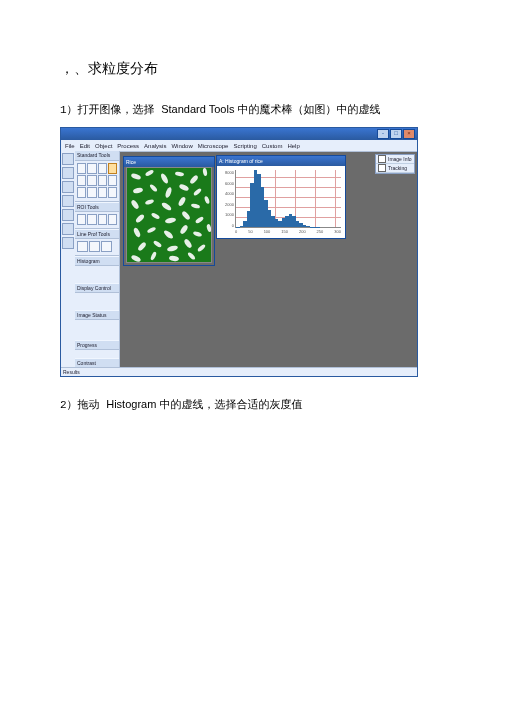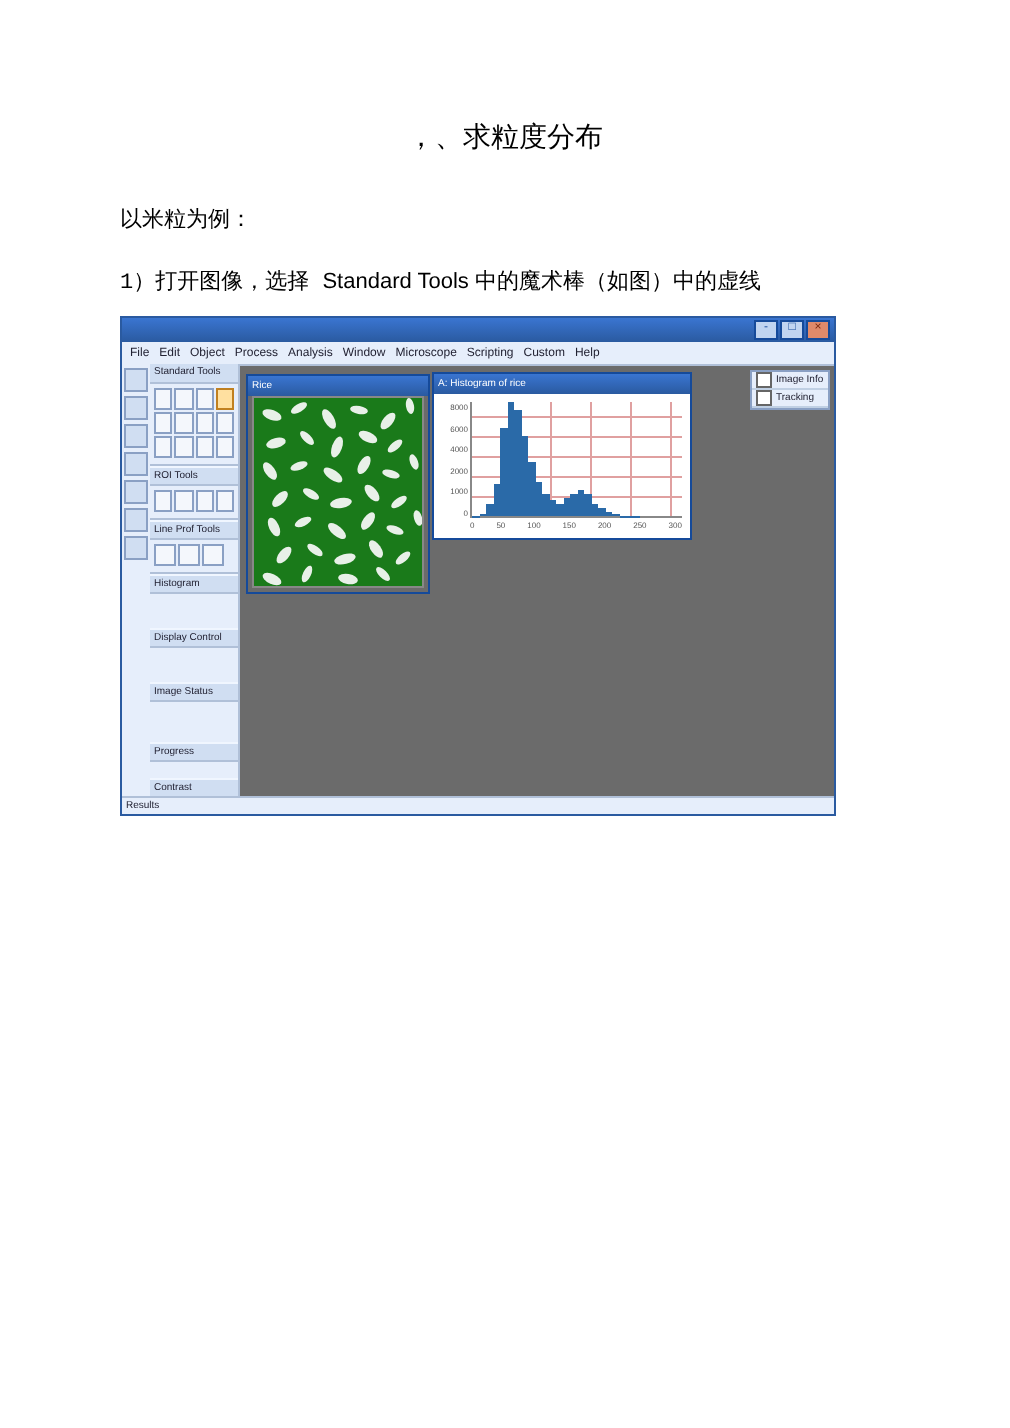--- a/index.html
+++ b/index.html
@@ -8,21 +8,21 @@
     background: #ffffff;
     font-family: "SimSun", "宋体", Arial, sans-serif;
     font-size: 12px;
     color: #000;
     width: 505px;
   }
   .page {
     padding: 60px 60px 0 60px;
   }
   .title {
-    text-align: center;
+    text-align: left;
     font-size: 14px;
     margin-bottom: 24px;
   }
   .intro {
     margin-bottom: 16px;
     font-size: 11px;
   }
   .step {
     font-size: 11px;
     margin-bottom: 10px;
@@ -288,21 +288,20 @@
     color:#223;
     padding-left:2px;
     line-height:8px;
   }
 </style>
 </head>
 <body>
 
 <div class="page">
   <div class="title">，、求粒度分布</div>
-  <div class="intro">以米粒为例：</div>
 
   <div class="step">
     <span class="num">1）打开图像，选择 </span><span class="en">Standard Tools</span><span> 中的魔术棒（如图）中的虚线</span>
   </div>
 
   <div class="screenshot">
 
     <div class="app-titlebar">
       <div class="win-btns">
         <div class="win-btn">‐</div>
@@ -493,13 +492,16 @@
           <span>200</span>
           <span>250</span>
           <span>300</span>
         </div>
       </div>
     </div>
 
     <div class="statusbar">Results</div>
   </div>
 
+  <div class="step">
+    <span class="num">2）拖动 </span><span class="en">Histogram</span><span> 中的虚线，选择合适的灰度值</span>
+  </div>
 </div>
 
 </body></html>

